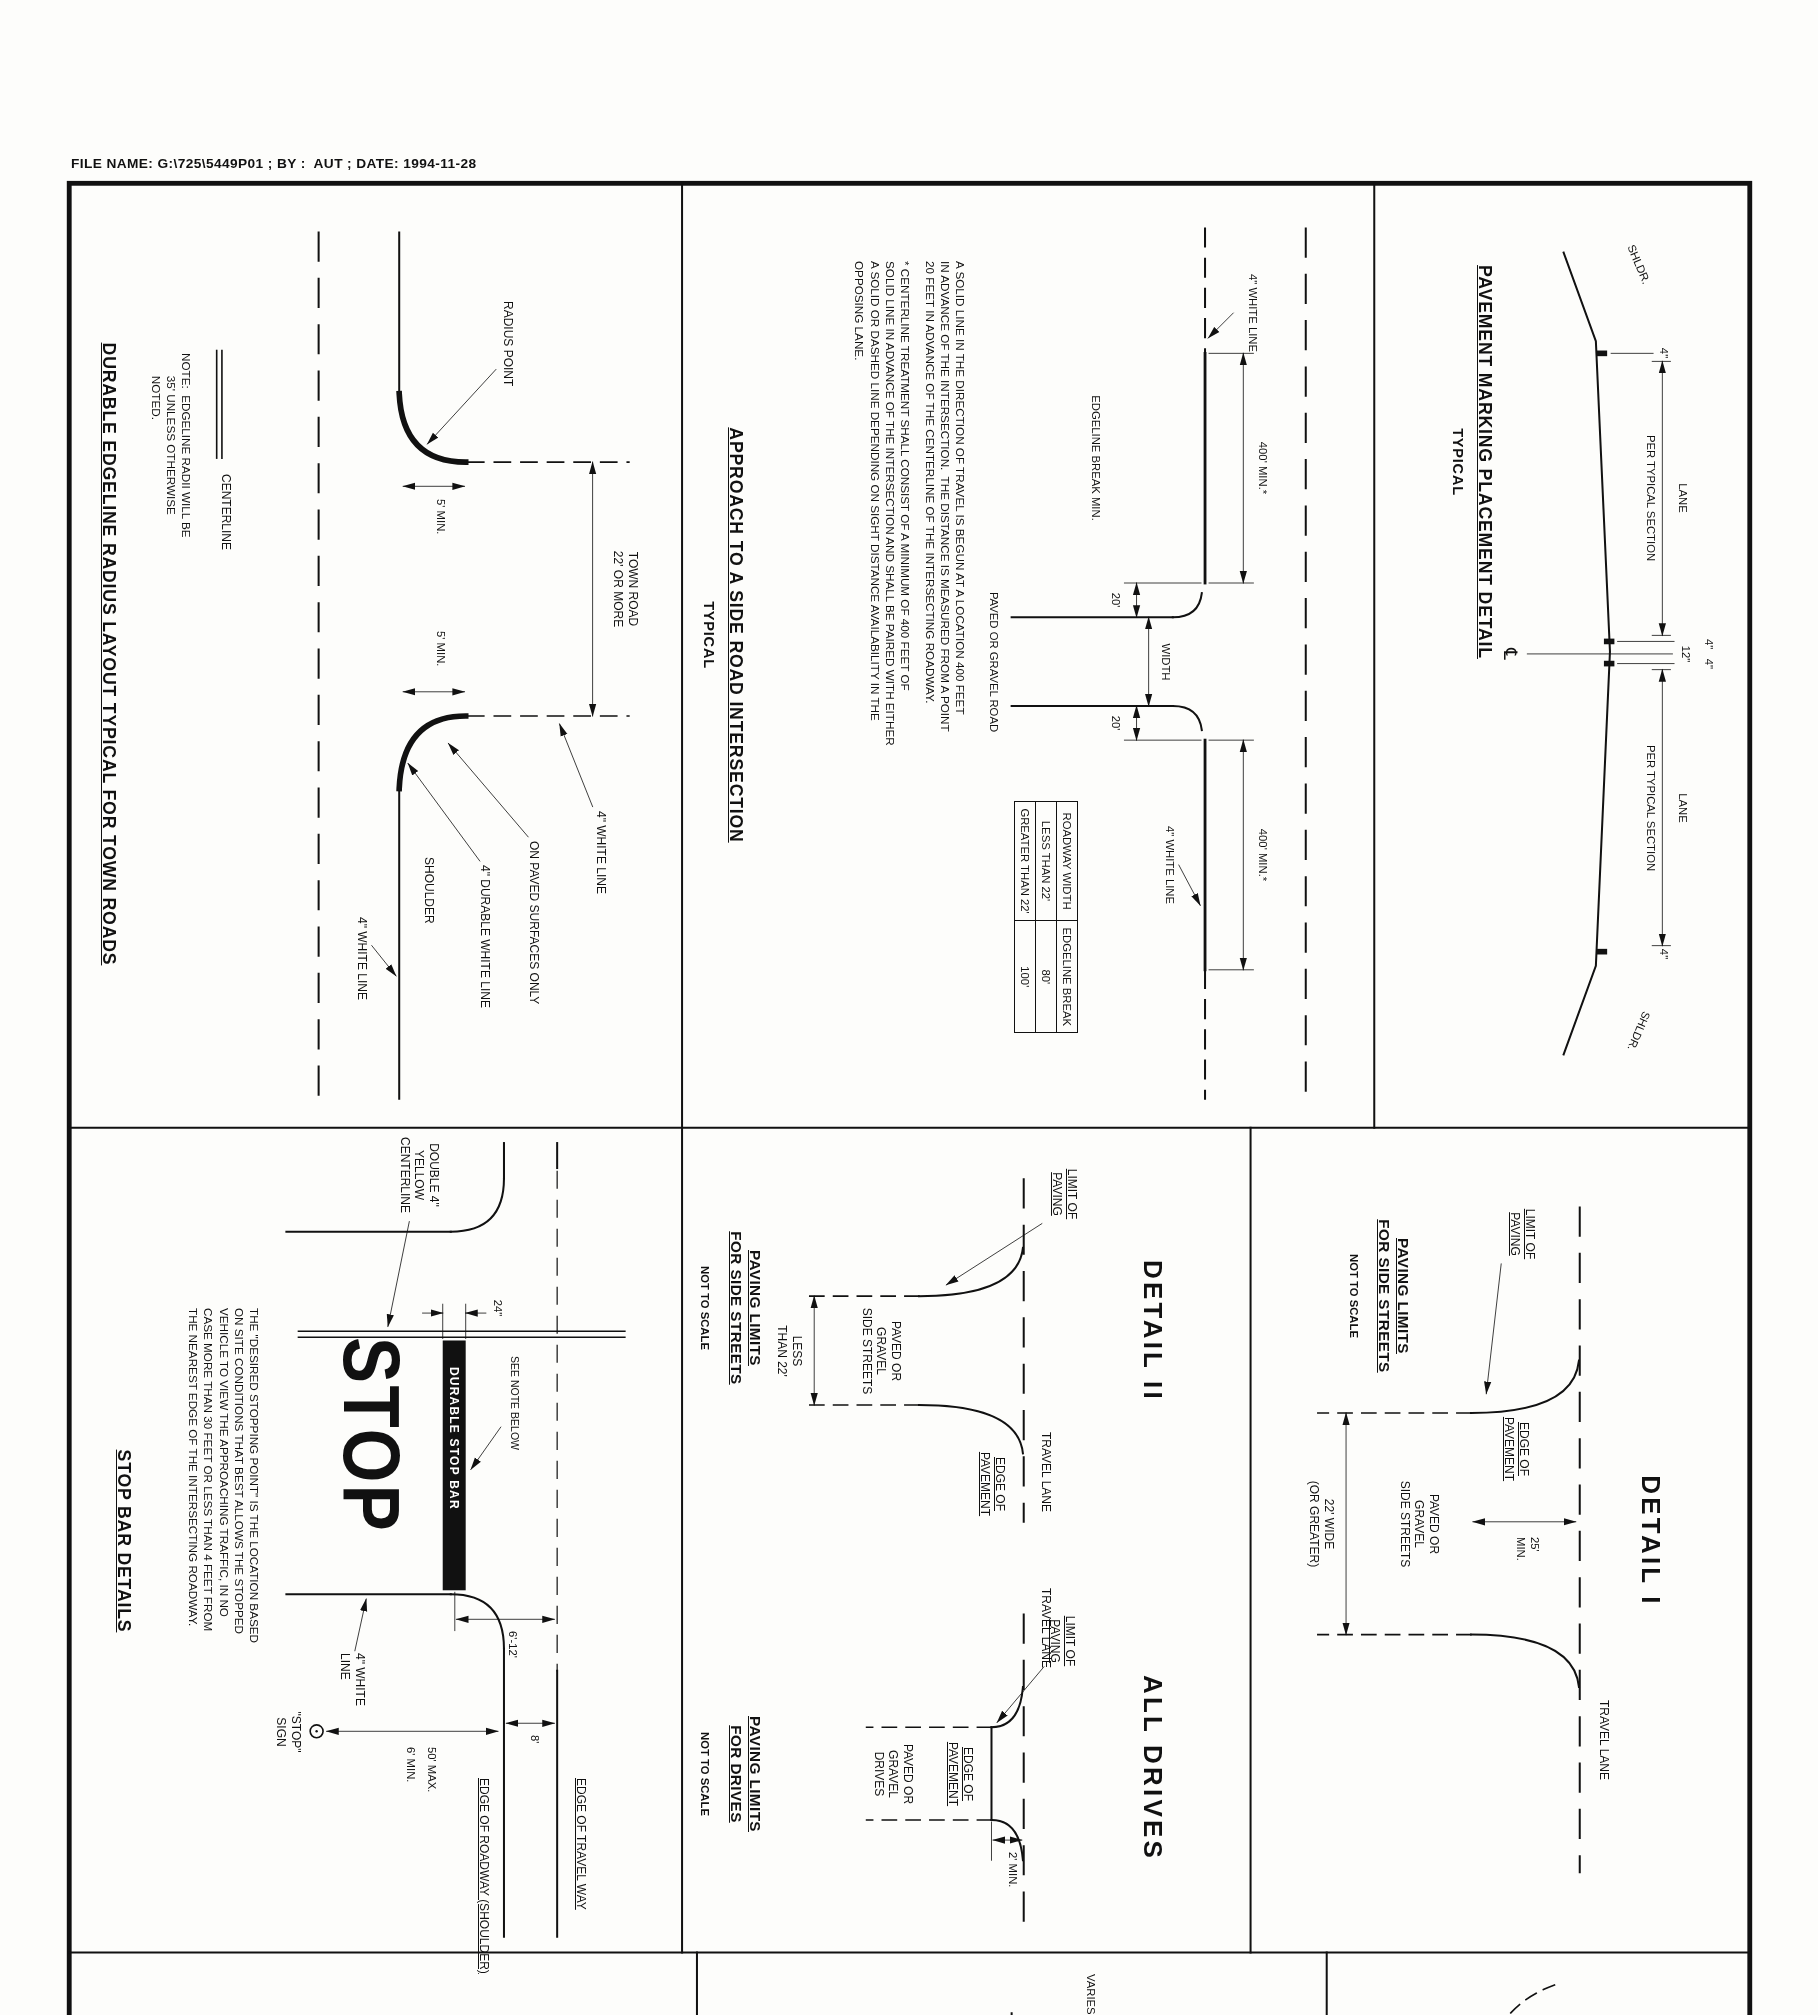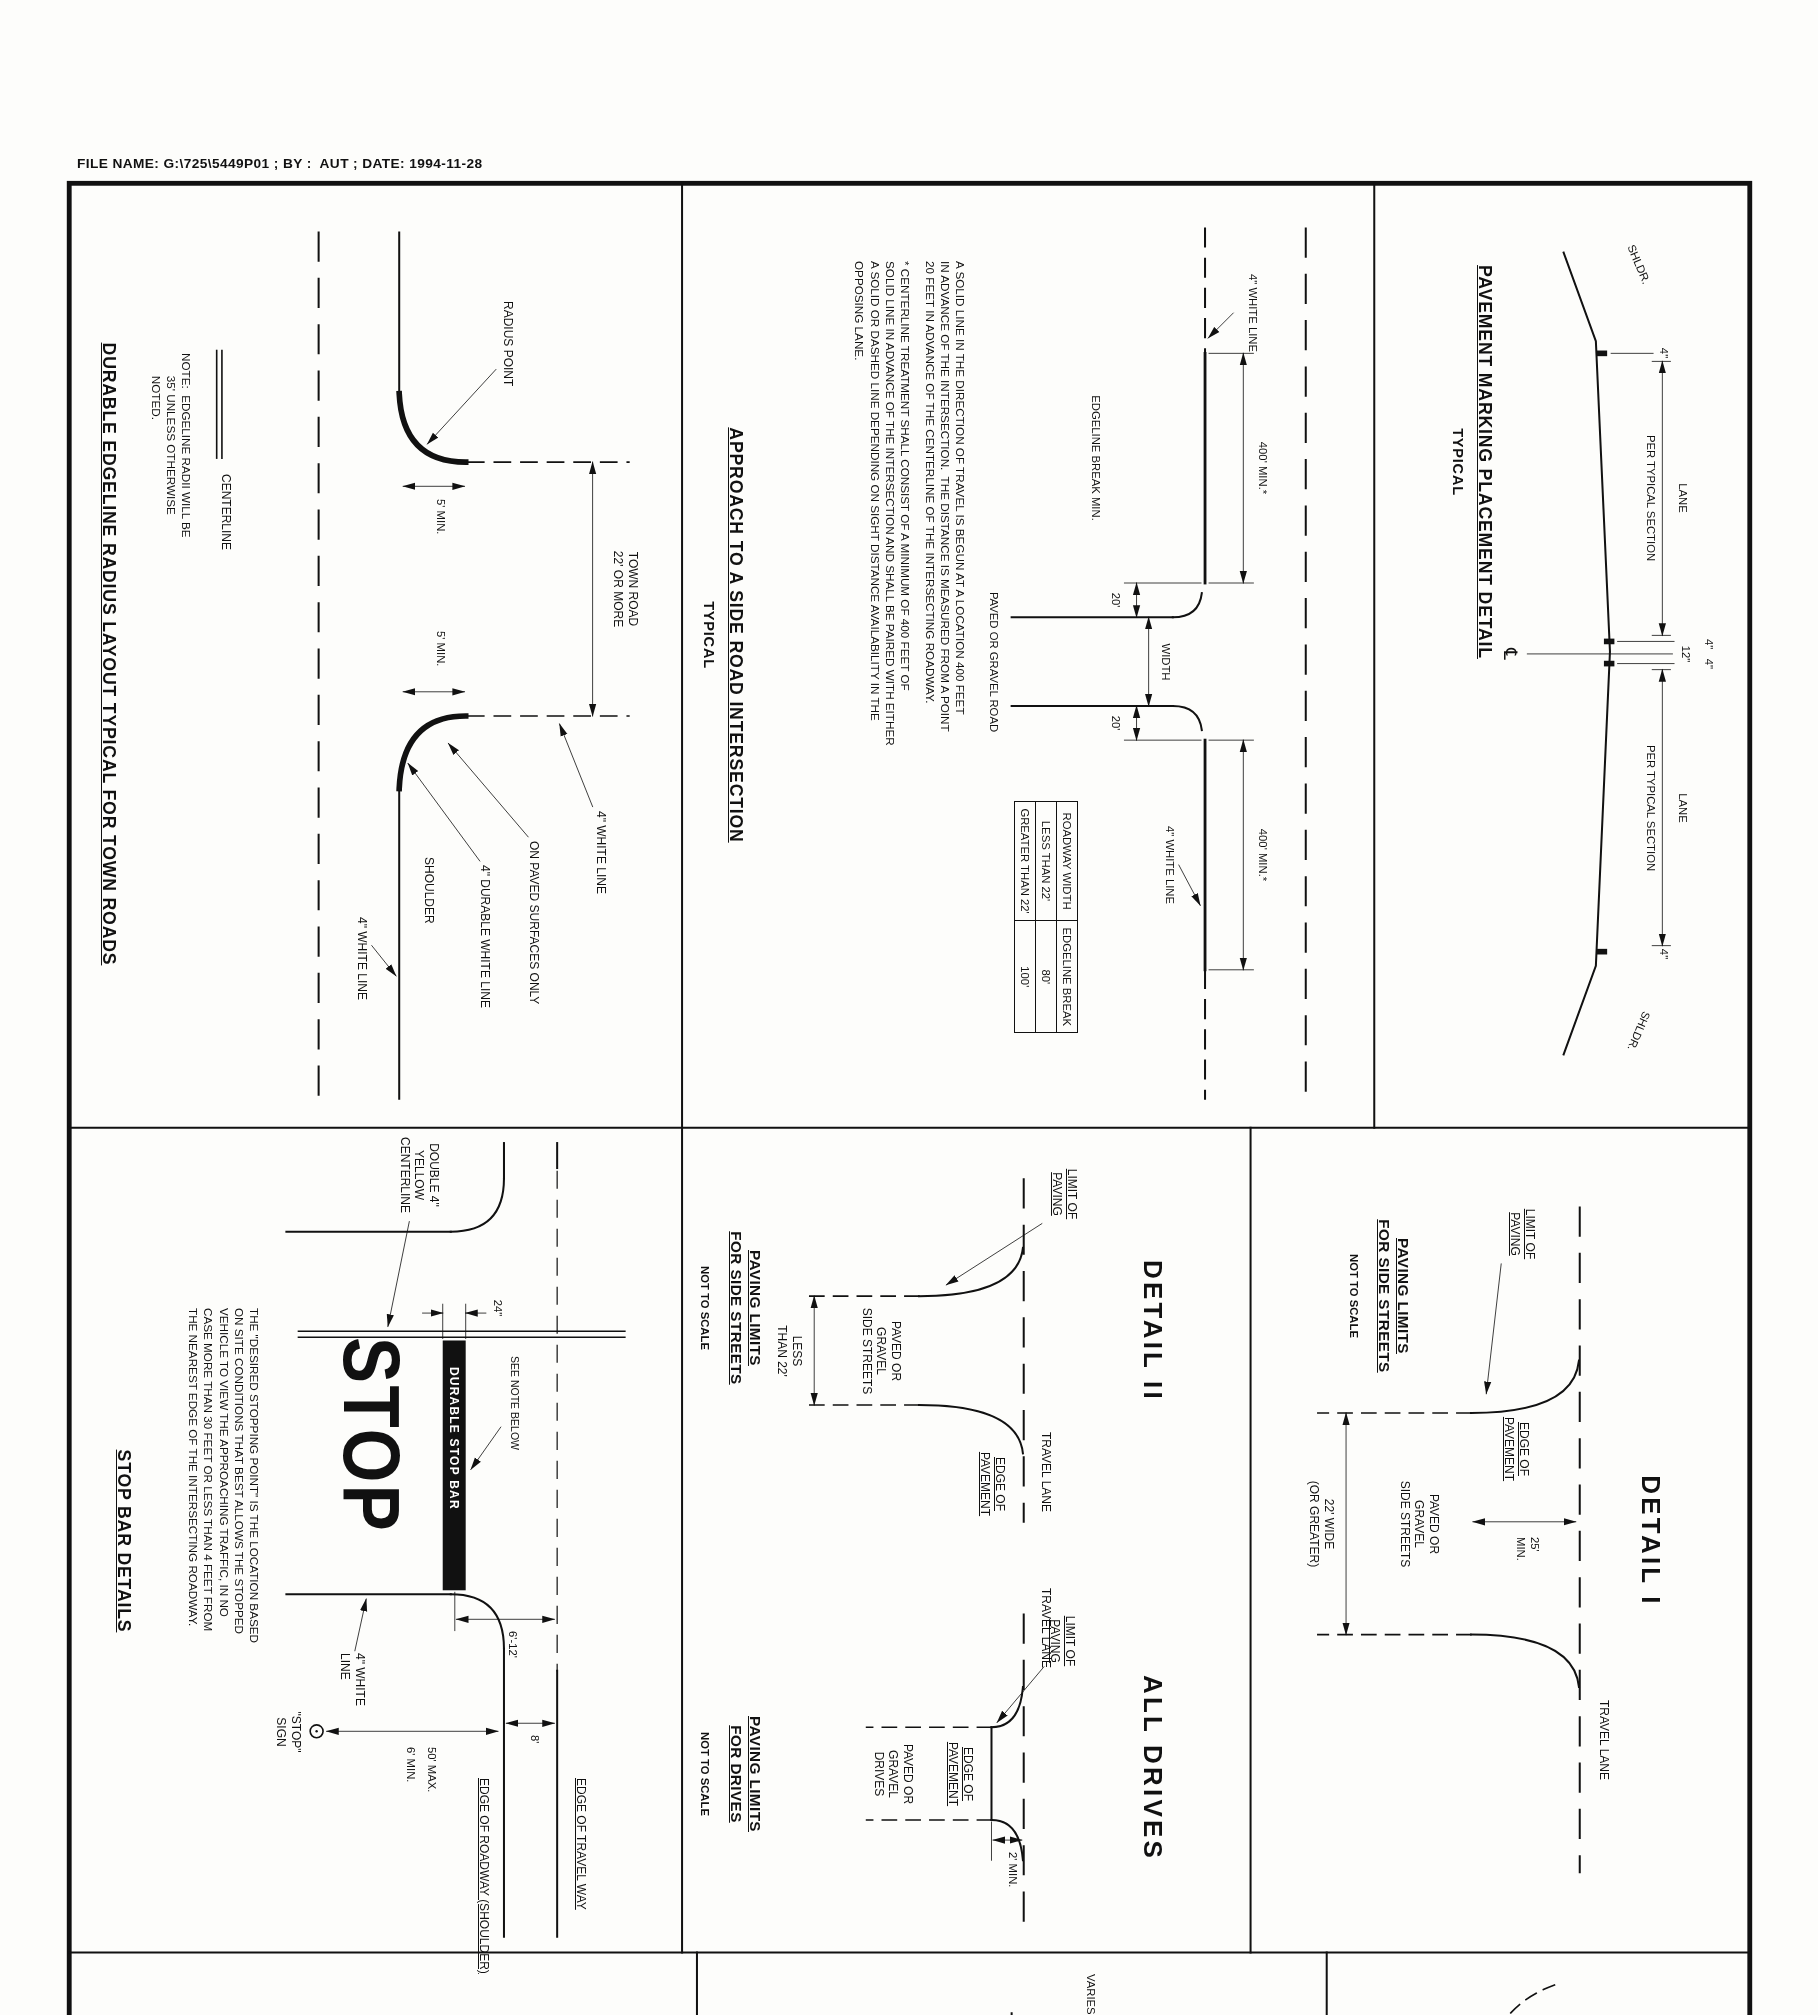--- a/index.html
+++ b/index.html
@@ -1,18 +1,18 @@
 <!DOCTYPE html>
 <html style="font-size:6.4px"><head>
 <meta charset="utf-8">
 <style>
   html,body{margin:0;padding:0;background:#e8e8e4;}
   #page{position:relative;width:1818px;height:2951px;background:#fdfdfb;overflow:hidden;
         font-family:"Liberation Sans","DejaVu Sans",sans-serif;color:#111;}
-  #file-header{position:absolute;left:77px;top:156px;font-size:13.7px;font-weight:bold;letter-spacing:0.4px;white-space:pre;}
+  #file-header{position:absolute;left:71px;top:156px;font-size:13.7px;font-weight:bold;letter-spacing:0.4px;white-space:pre;}
   #stage{position:absolute;left:66px;top:180px;width:1687px;height:2740px;}
   #sheet{position:absolute;left:0;top:0;width:2740px;height:1687px;
          transform:rotate(90deg) translateY(-1687px);transform-origin:top left;}
   #linework{position:absolute;left:0;top:0;}
   .lbl{position:absolute;font-size:12px;line-height:1.22;white-space:pre;color:#111;}
   .c{transform:translateX(-50%);text-align:center;}
   .u{text-decoration:underline;}
   .sm{font-size:10.5px;}
   .dimt{font-size:11.3px;}
   .note{font-size:11.7px;line-height:1.3;}

